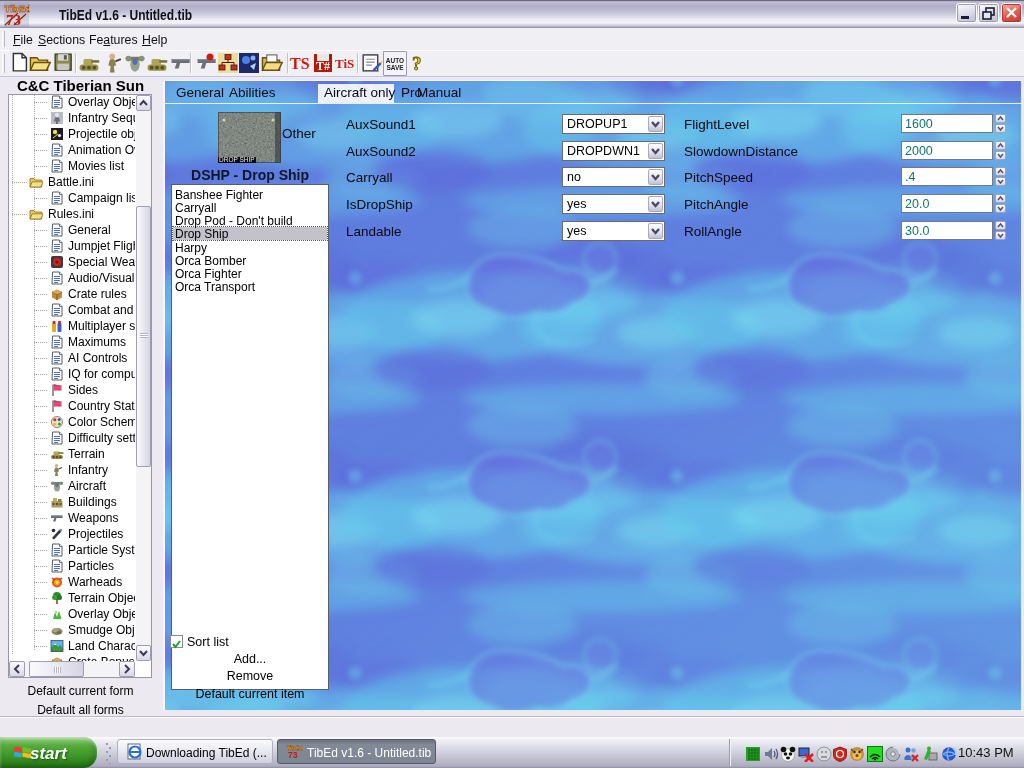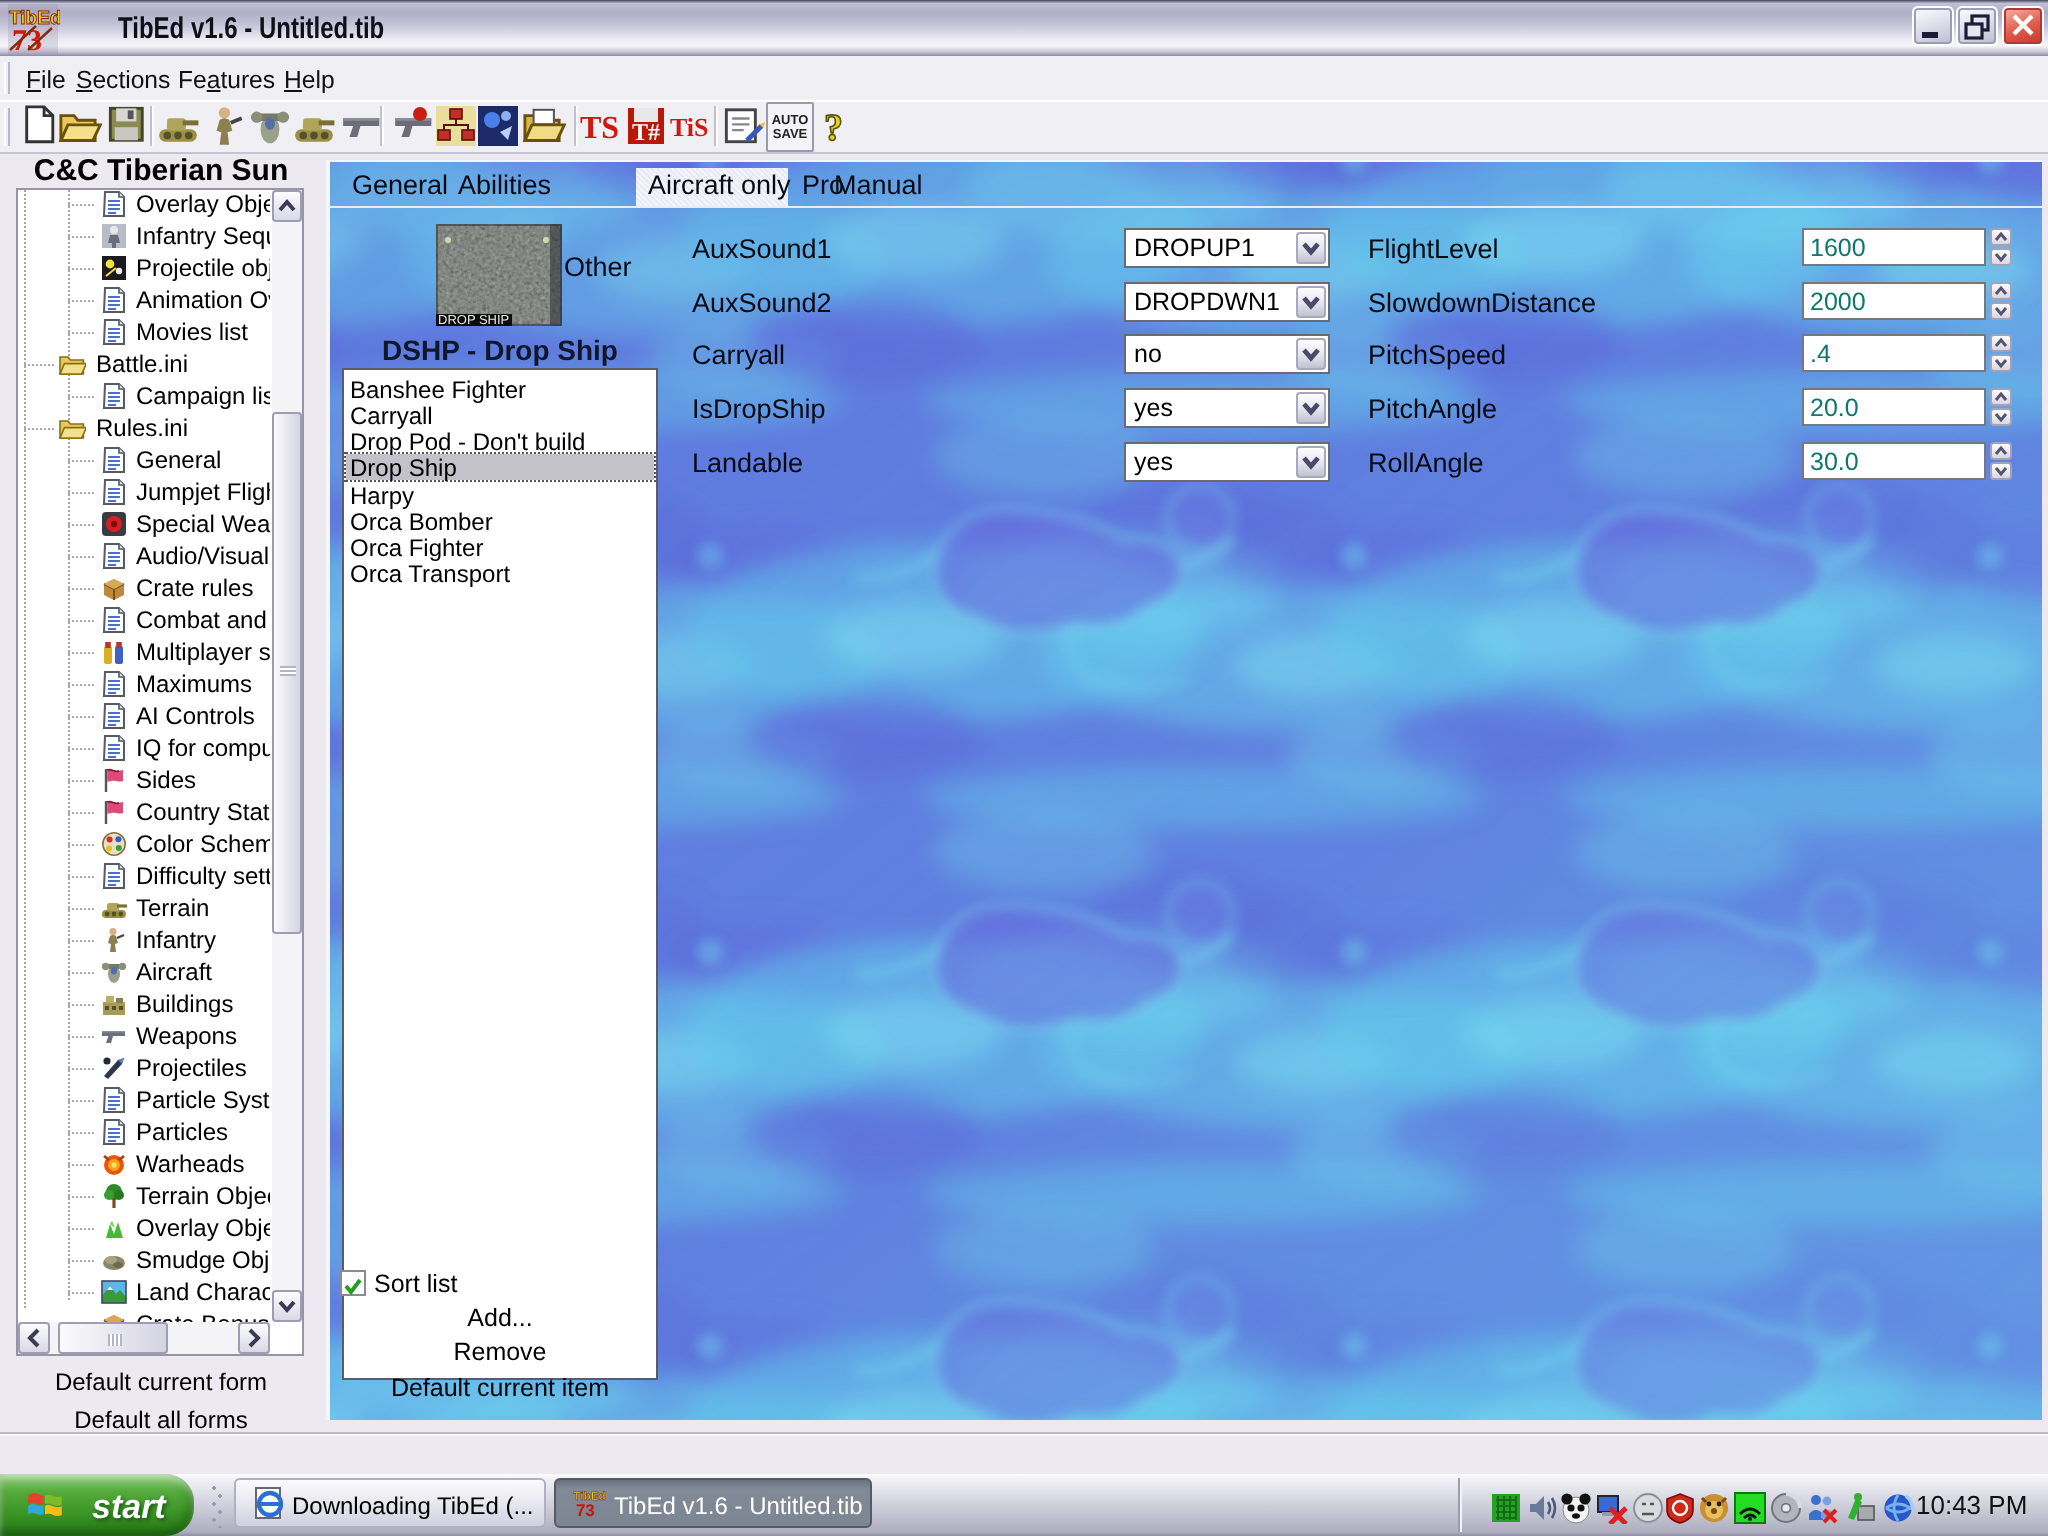--- a/index.html
+++ b/index.html
@@ -59,21 +59,21 @@
 .spb svg{display:block;}
 .spb{position:absolute;left:0;width:11px;height:9px;background:linear-gradient(180deg,#fdfdfe,#d8d7e4);border:1px solid #a3a2b8;border-radius:2px;}
 #sortbox{left:170px;top:635px;width:13px;height:13px;background:#fff;border:1px solid #8a8a94;}
 .link{font-size:12.5px;color:#000;white-space:nowrap;}
 
 #taskbar{left:0;top:737px;width:1024px;height:31px;
  background:linear-gradient(180deg,#fdfdfe 0%,#f1f1f6 8%,#d4d4e0 45%,#c0c0cf 70%,#adadbf 94%,#8e8da2 100%);}
 #startbtn{left:0;top:737px;width:97px;height:31px;border-radius:0 14px 14px 0;
  background:linear-gradient(180deg,#96ce82 0%,#55ab3c 28%,#3d9727 60%,#2e831b 88%,#256f15 100%);
  box-shadow:inset -2px -3px 6px rgba(0,50,0,.35), inset 0 2px 3px rgba(255,255,255,.55);}
-#starttxt{left:46px;top:744px;font-size:17px;font-weight:bold;font-style:italic;color:#fff;text-shadow:1px 1px 2px rgba(0,40,0,.6);}
+#starttxt{left:30px;top:744px;font-size:17px;font-weight:bold;font-style:italic;color:#fff;text-shadow:1px 1px 2px rgba(0,40,0,.6);}
 .taskbtn{top:739px;height:25px;border-radius:3px;font-size:12px;}
 #tb1{left:117px;width:156px;background:linear-gradient(180deg,#fbfbfd 0%,#e8e8f0 50%,#d0cfdf 100%);border:1px solid #b0afc4;color:#000;}
 #tb2{left:277px;width:159px;background:linear-gradient(180deg,#68717d 0%,#828a97 20%,#7c8592 100%);border:1px solid #525b67;color:#fff;}
 #clock{left:958px;top:745px;width:60px;font-size:13px;color:#111;}
 .tray{position:absolute;width:16px;height:16px;top:746px;}
 </style></head>
 <body>
 
 <div id="titlebar" class="abs"></div>
 <svg class="abs" style="left:4px;top:2px" width="26" height="25" viewBox="0 0 26 25">

